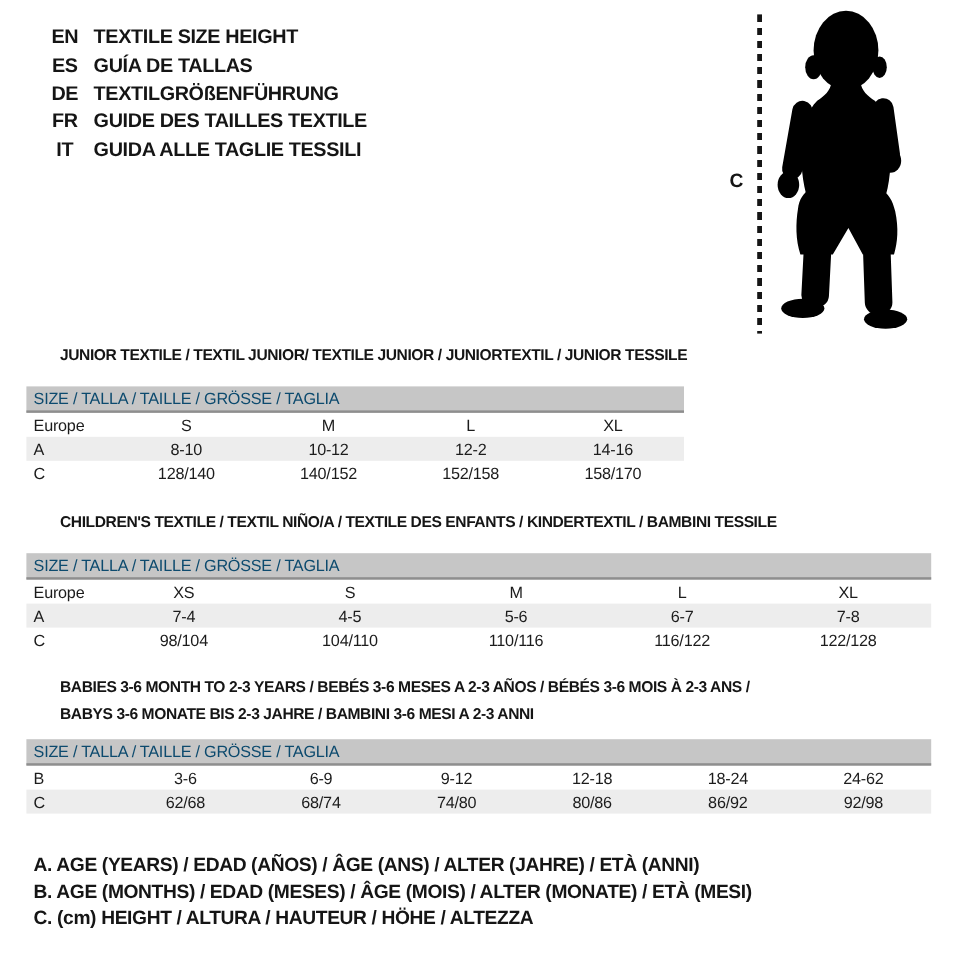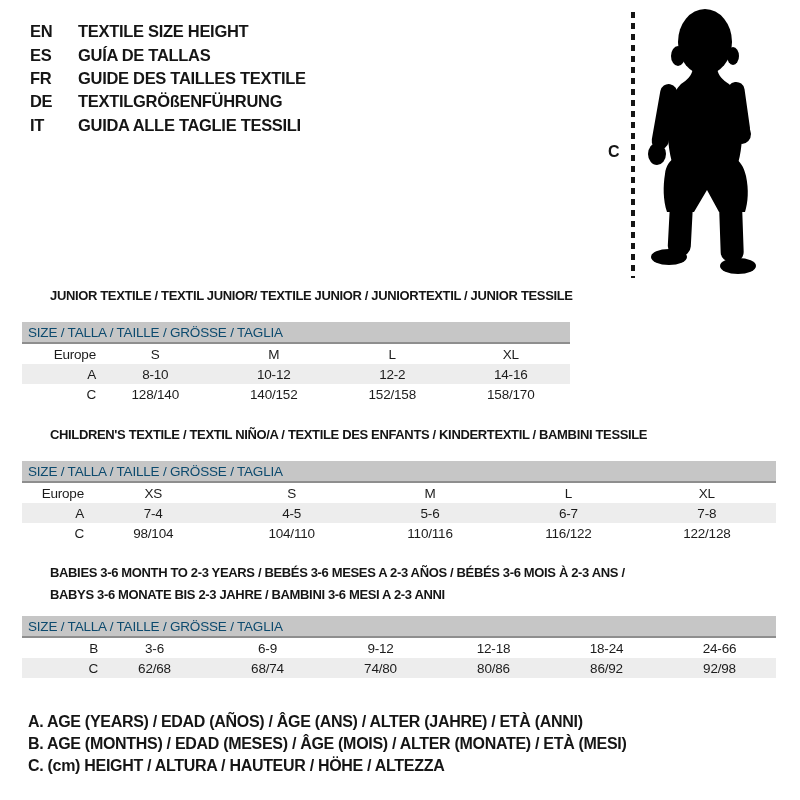--- a/index.html
+++ b/index.html
@@ -8,21 +8,21 @@
     width: 800px; height: 800px;
     font-family: "Liberation Sans", sans-serif;
     color: #1c1c1c;
   }
   .page {
     position: relative; width: 800px; height: 800px;
     background: #ffffff; overflow: hidden;
   }
 
   
-  .lang-block { position: absolute; left: 30px; top: 20px; }
+  .lang-block { position: absolute; left: 30px; top: 20px; text-align: center; }
   .lang-row { display: flex; height: 23.4px; align-items: center; }
   .lang-code, .lang-label {
     font-weight: bold; font-size: 16.5px; letter-spacing: -0.3px;
     white-space: nowrap; color: #151515;
   }
   .lang-code { width: 48px; }
 
   
   .c-label {
     position: absolute; left: 608px; top: 143px;
@@ -47,21 +47,21 @@
   .s2 .title-line { line-height: 22px; }
   .size-bar {
     margin-top: 19px; height: 22px;
     background: #c6c6c6; border-bottom: 2px solid #8e8e8e;
     font-size: 13.5px; letter-spacing: -0.2px; color: #0c4a6e;
     padding-left: 6px; display: flex; align-items: center; white-space: nowrap;
   }
   .s2 .size-bar { margin-top: 10px; }
   .row { display: flex; height: 20px; align-items: center; font-size: 13.5px; letter-spacing: -0.2px; }
   .row .cell { flex: 1; text-align: center; white-space: nowrap; }
-  .row .cell.label { flex: 0 0 auto; text-align: right; padding-left: 6px; }
+  .row .cell.label { flex: 0 0 auto; text-align: left; padding-left: 6px; }
   .s0 .cell.label { width: 74px; }
   .s1 .cell.label { width: 62px; }
   .s2 .cell.label { width: 76px; }
   .data-row.shaded { background: #ededed; }
 
   
   .legend { position: absolute; left: 28px; top: 711px; }
   .legend-line {
     font-weight: bold; font-size: 16px; letter-spacing: -0.3px;
     line-height: 22px; white-space: nowrap; color: #151515;
@@ -75,26 +75,26 @@
   <div class="lang-block">
       <div class="lang-row">
         <span class="lang-code">EN</span>
         <span class="lang-label">TEXTILE SIZE HEIGHT</span>
       </div>
       <div class="lang-row">
         <span class="lang-code">ES</span>
         <span class="lang-label">GUÍA DE TALLAS</span>
       </div>
       <div class="lang-row">
+        <span class="lang-code">DE</span>
+        <span class="lang-label">TEXTILGRÖßENFÜHRUNG</span>
+      </div>
+      <div class="lang-row">
         <span class="lang-code">FR</span>
         <span class="lang-label">GUIDE DES TAILLES TEXTILE</span>
-      </div>
-      <div class="lang-row">
-        <span class="lang-code">DE</span>
-        <span class="lang-label">TEXTILGRÖßENFÜHRUNG</span>
       </div>
       <div class="lang-row">
         <span class="lang-code">IT</span>
         <span class="lang-label">GUIDA ALLE TAGLIE TESSILI</span>
       </div>
     </div>
 
   <div class="dotted-line"></div>
   <span class="c-label">C</span>
 
@@ -188,21 +188,21 @@
           <div class="title-line">BABYS 3-6 MONATE BIS 2-3 JAHRE / BAMBINI 3-6 MESI A 2-3 ANNI</div>
         </div>
         <div class="size-bar">SIZE / TALLA / TAILLE / GRÖSSE / TAGLIA</div>
         <div class="row data-row">
           <div class="cell label">B</div>
           <div class="cell">3-6</div>
           <div class="cell">6-9</div>
           <div class="cell">9-12</div>
           <div class="cell">12-18</div>
           <div class="cell">18-24</div>
-          <div class="cell">24-66</div>
+          <div class="cell">24-62</div>
         </div>
         <div class="row data-row shaded">
           <div class="cell label">C</div>
           <div class="cell">62/68</div>
           <div class="cell">68/74</div>
           <div class="cell">74/80</div>
           <div class="cell">80/86</div>
           <div class="cell">86/92</div>
           <div class="cell">92/98</div>
         </div>

